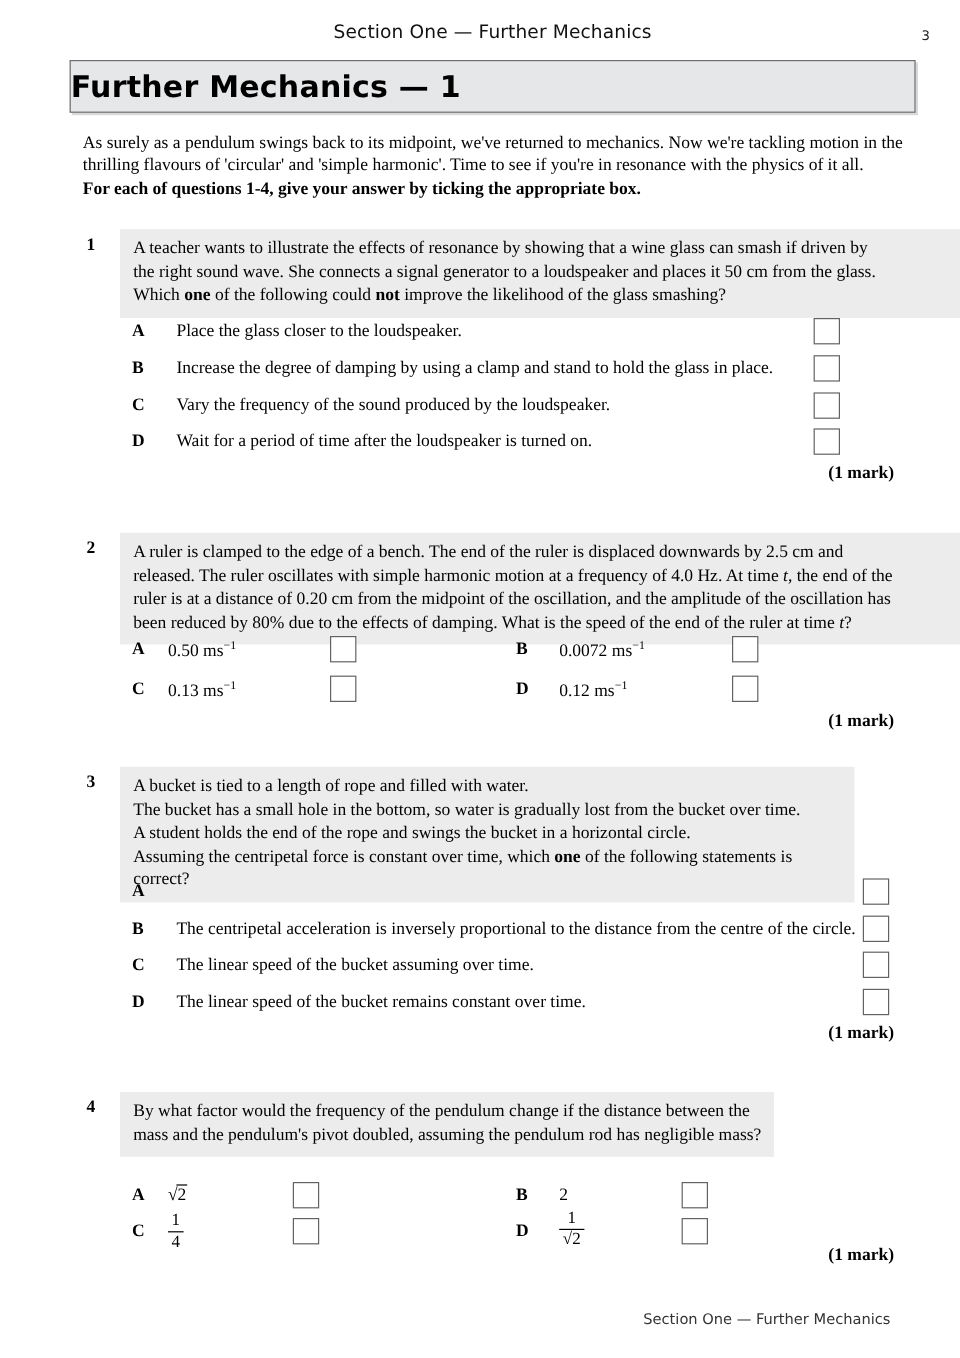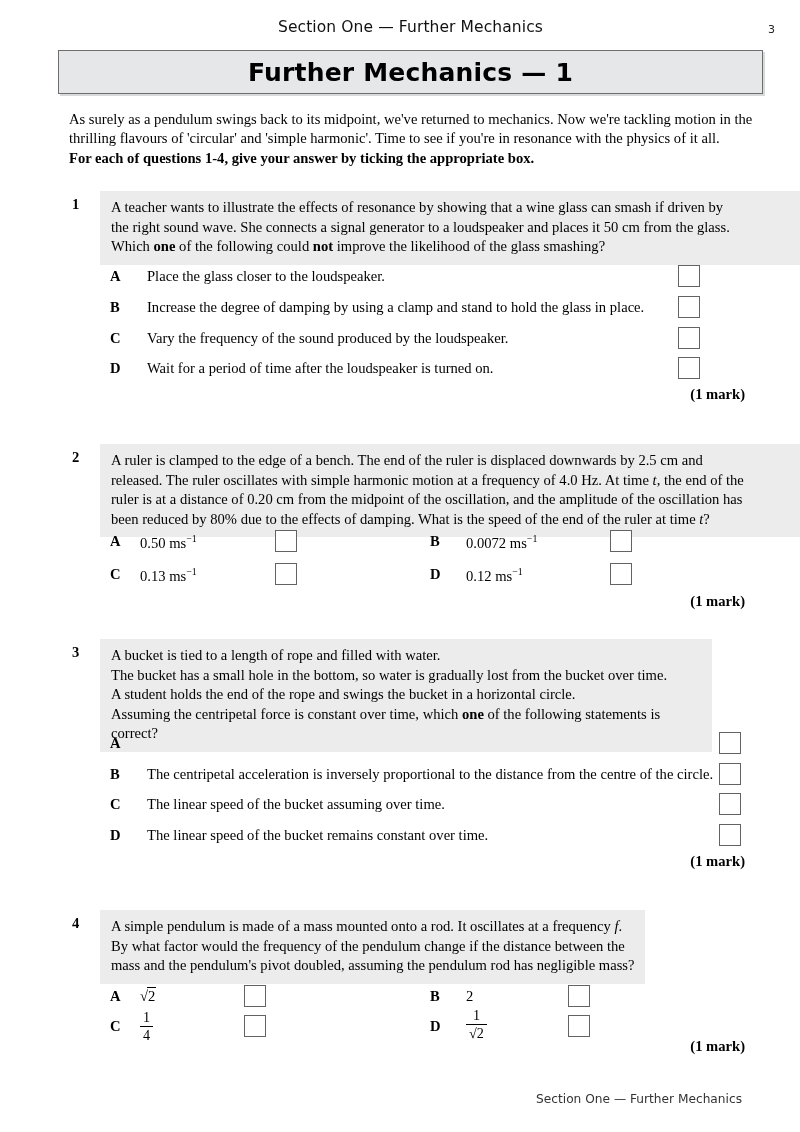--- a/index.html
+++ b/index.html
@@ -54,21 +54,20 @@
     border: 1.5px solid #6e6e70;
     box-sizing: border-box;
     box-shadow: 2px 2px 0 0 #d8d9da;
   }
   .title-banner .banner-text {
     position: absolute;
     left: 0;
     right: 0;
     top: 50%;
     transform: translateY(-50%);
-    text-align: center;
     font-family: "DejaVu Sans", sans-serif;
     font-weight: bold;
     font-size: 25px;
     letter-spacing: 0.2px;
     color: #000000;
   }
 
   
   .intro {
     position: absolute;
@@ -298,21 +297,20 @@
     <span class="opt-text">The linear speed of the bucket remains constant over time.</span>
     <span class="checkbox" style="left:719px; top:-3px;"></span>
   </div>
 
   <div class="marks" style="top:853px; left:560px; width:185px;">(1 mark)</div>
 </div>
 
 <div class="question">
   <div class="q-number" style="top:915px;">4</div>
   <div class="q-stem" style="top:910px; width:545px;">
-    <p>A simple pendulum is made of a mass mounted onto a rod.  It oscillates at a frequency <span class="ital">f</span>.</p>
     <p>By what factor would the frequency of the pendulum change if the distance between the</p>
     <p>mass and the pendulum's pivot doubled, assuming the pendulum rod has negligible mass?</p>
   </div>
 
   <div class="opt-row" style="top:988px;">
     <span class="opt-letter-2a">A</span>
     <span class="opt-text-2a"><span class="sqrt">√<span class="radicand">2</span></span></span>
     <span class="checkbox" style="left:244px; top:-3px;"></span>
     <span class="opt-letter-2b">B</span>
     <span class="opt-text-2b">2</span>

